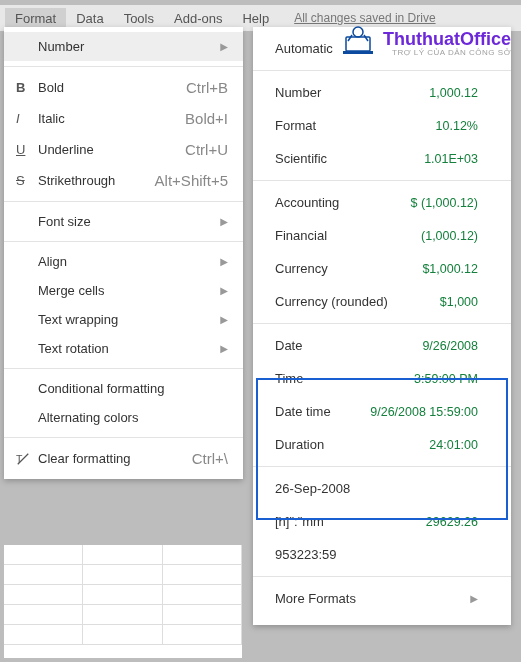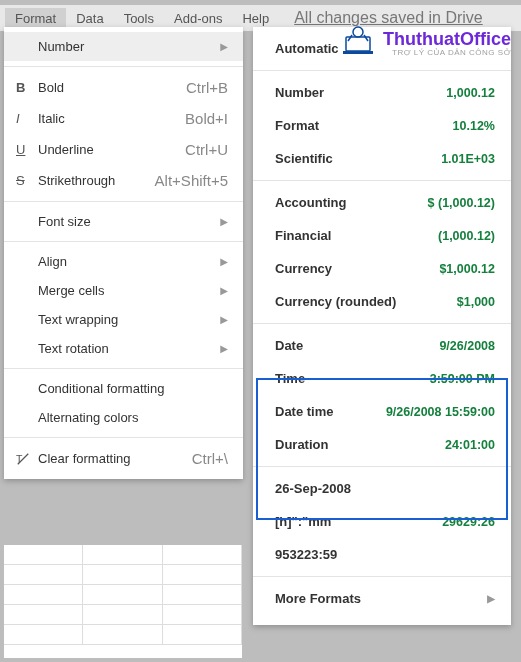--- a/index.html
+++ b/index.html
@@ -32,21 +32,21 @@
     padding: 3px 10px;
     cursor: default;
   }
   .menubar .mitem.active {
     background: #d0d0d0;
   }
   .menubar .drive {
     margin-left: 15px;
     color: #777;
     text-decoration: underline;
-    font-size: 16px;
+    font-size: 12px;
   }
   .logo {
     position: absolute;
     top: 25px;
     right: 10px;
     z-index: 50;
     text-align: center;
   }
   .logo .svgwrap {
     display: inline-block;
@@ -125,24 +125,23 @@
     left: 253px;
     width: 258px;
     background: #fff;
     box-shadow: 0 2px 6px rgba(0,0,0,0.25);
     z-index: 20;
     padding: 5px 0 10px 0;
   }
   .number-menu .nrow {
     display: flex;
     align-items: center;
-    padding: 9px 16px 9px 22px;
+    padding: 9px 33px 9px 22px;
     font-size: 13px;
     color: #333;
-    font-weight: bold;
   }
   .number-menu .nrow .nlabel {
     flex: 1;
   }
   .number-menu .nrow .nexample {
     color: #15803d;
     font-size: 12.5px;
   }
   .number-menu .nrow .arrow {
     color: #999;

